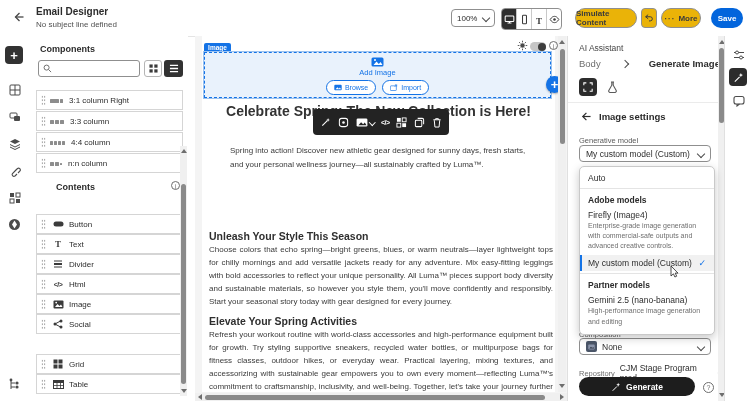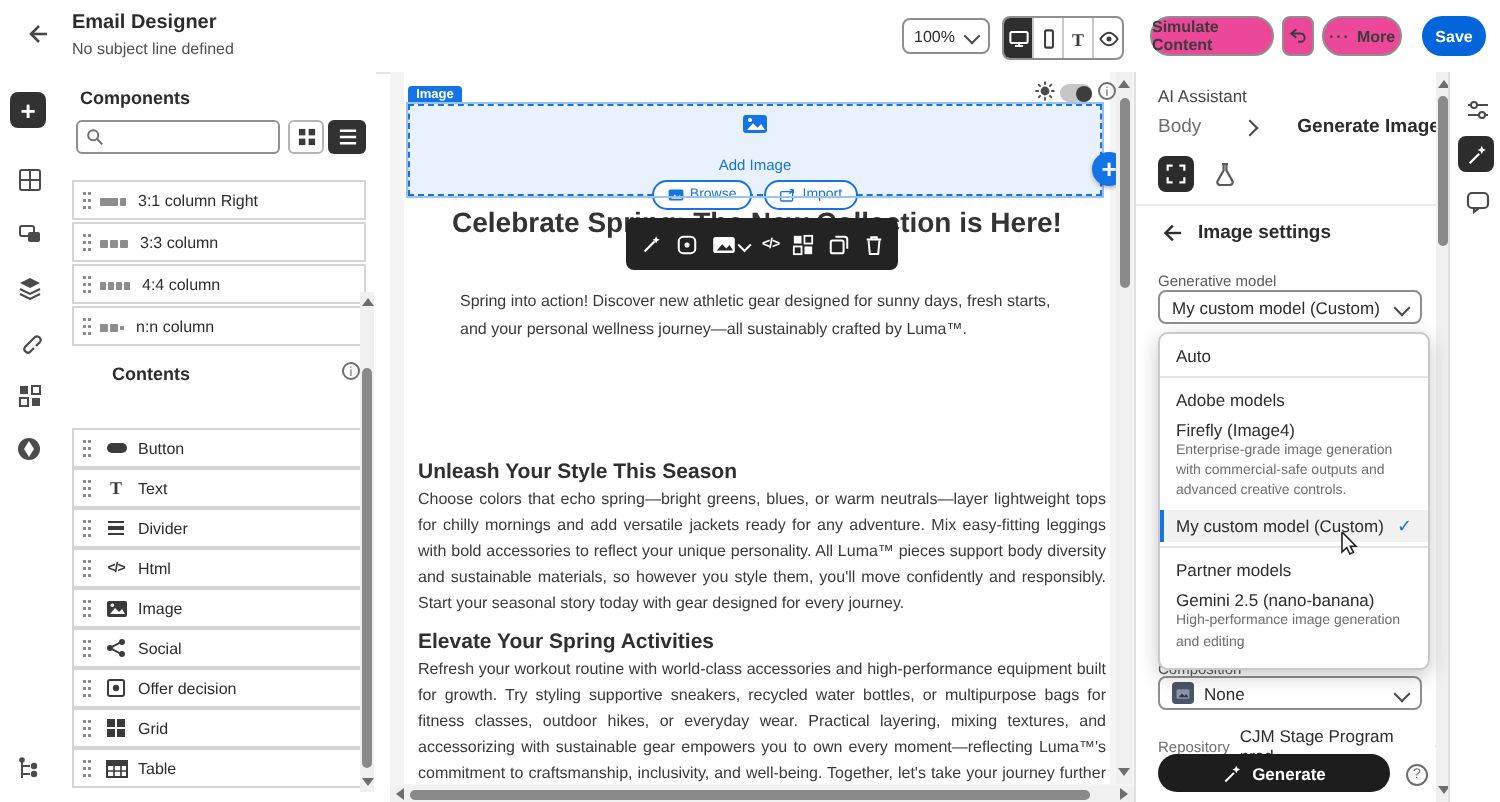--- a/index.html
+++ b/index.html
@@ -3,21 +3,21 @@
 <meta charset="utf-8">
 <style>
   html,body{margin:0;padding:0;background:#fff}
   .app{position:relative;width:750px;height:401px;background:#fff;font-family:"Liberation Sans",sans-serif;color:#2c2c2c;overflow:hidden}
   .abs{position:absolute}
   .bold{font-weight:bold}
   .ic{display:inline-flex;align-items:center;justify-content:center}
   svg{display:block}
   
   .hdr{left:0;top:0;width:750px;height:36px;background:#fff;border-bottom:1px solid #e4e4e4}
-  .pillbtn{border:1.3px solid #8f8f8f;border-radius:10px;background:#ec4899;font-size:8px;font-weight:bold;color:#3b3b3b;display:flex;align-items:center;justify-content:center;box-sizing:border-box}
+  .pillbtn{border:1.3px solid #8f8f8f;border-radius:10px;background:#eab308;font-size:8px;font-weight:bold;color:#3b3b3b;display:flex;align-items:center;justify-content:center;box-sizing:border-box}
   .seg{display:flex;border:1px solid #8f8f8f;border-radius:4px;overflow:hidden;background:#fff}
   .seg>div{width:14px;height:20px;display:flex;align-items:center;justify-content:center;border-right:1px solid #c9c9c9;color:#3b3b3b}
   .seg>div:last-child{border-right:none}
   .seg>div.sel{background:#2e2e2e;color:#fff}
   
   .rail{left:0;top:36px;width:28px;height:365px;border-right:1px solid #e4e4e4;background:#fff}
   .railic{left:8px;width:13px;height:13px;color:#4b4b4b}
   
   .pane{left:28px;top:36px;width:160px;height:365px;background:#fff}
   .rowcard{position:absolute;left:8px;width:147px;height:20px;border:1px solid #d5d5d5;background:#fff;box-sizing:border-box;display:flex;align-items:center;font-size:8px;color:#2c2c2c}
@@ -34,21 +34,21 @@
   .page{position:absolute;left:7px;top:0;width:353px;height:356px;background:#fff}
   .tri{width:0;height:0}
   .sb-track{position:absolute;background:#f0f0f0}
   .sb-thumb{position:absolute;background:#8a8a8a;border-radius:3px}
   
   .rpanel{left:567px;top:36px;width:157px;height:365px;background:#fff;border-left:1px solid #e0e0e0}
   .select{position:absolute;border:1px solid #8f8f8f;border-radius:4px;background:#fff;box-sizing:border-box;display:flex;align-items:center;font-size:8.5px;color:#2c2c2c;padding:0 6px}
   .select .chev{margin-left:auto}
   .ddrow{font-size:8.5px;color:#2c2c2c;padding:3px 8px}
   .dddesc{font-size:7px;color:#6e6e6e;line-height:1.45;padding:0 8px 4px 8px}
-  .ddhead{font-size:8.5px;font-weight:normal;padding:4px 8px 2px 8px}
+  .ddhead{font-size:8.5px;font-weight:bold;padding:4px 8px 2px 8px}
   .dddiv{height:1px;background:#e4e4e4;margin:2px 0}
   .thumbic{width:11px;height:11px;border-radius:2px;background:#4a5568;margin-right:5px;display:flex;align-items:center;justify-content:center;color:#cfd6e4}
   
   .rrail{left:724px;top:36px;width:26px;height:365px;background:#fff;border-left:1px solid #e0e0e0}
 </style>
 </head>
 <body>
 
 <div class="app">
 
@@ -251,30 +251,20 @@
       <span class="handle"></span>
       <span class="cico">
           <svg width="10" height="10" viewBox="0 0 10 10">
             <circle cx="8" cy="2" r="1.5" fill="currentColor"></circle>
             <circle cx="2" cy="5" r="1.5" fill="currentColor"></circle>
             <circle cx="8" cy="8" r="1.5" fill="currentColor"></circle>
             <path d="M3 4.4 7 2.3M3 5.6 7 7.7" stroke="currentColor"></path>
           </svg>
         </span>
       <span>Social</span>
-    </div>
-    <div class="rowcard" style="top:298px">
-      <span class="handle"></span>
-      <span class="cico">
-          <svg width="10" height="10" viewBox="0 0 10 10">
-            <rect x="1" y="1" width="8" height="8" rx="1" fill="none" stroke="currentColor"></rect>
-            <circle cx="5" cy="5" r="1.6" fill="currentColor"></circle>
-          </svg>
-        </span>
-      <span>Offer decision</span>
     </div>
     <div class="rowcard" style="top:318px">
       <span class="handle"></span>
       <span class="cico">
           <svg width="10" height="10" viewBox="0 0 10 10">
             <rect x="0.5" y="0.5" width="4" height="4" fill="currentColor"></rect>
             <rect x="5.5" y="0.5" width="4" height="4" fill="currentColor"></rect>
             <rect x="0.5" y="5.5" width="4" height="4" fill="currentColor"></rect>
             <rect x="5.5" y="5.5" width="4" height="4" fill="currentColor"></rect>
           </svg>
@@ -305,21 +295,21 @@
 
       <div class="abs" style="left:2px;top:7px;width:27px;height:9px;background:#1473e6;color:#fff;font-size:6.5px;font-weight:bold;text-align:center;line-height:9px;border-radius:2px 2px 0 0">Image</div>
       <div class="abs" style="left:2px;top:16px;width:347px;height:46px;background:#e9f2fc;border:1px dashed #1473e6;outline:1px solid #9cc3f0;box-sizing:border-box;text-align:center">
         <div style="margin-top:4px;display:flex;justify-content:center">
             <svg width="13" height="10" viewBox="0 0 13 10">
               <rect x="0.5" y="0.5" width="12" height="9" rx="1.5" fill="#1473e6"></rect>
               <path d="M2.5 8l3-3.4 2.3 2.3L9.6 5l1.9 3z" fill="#fff"></path>
               <circle cx="4" cy="3" r="1" fill="#fff"></circle>
             </svg>
           </div>
-        <div style="font-size:7.5px;color:#1473e6;margin-top:11px">Add Image</div>
+        <div style="font-size:7.5px;color:#1473e6;margin-top:1px">Add Image</div>
         <div style="display:flex;justify-content:center;gap:6px;margin-top:3px">
           <span style="display:inline-flex;align-items:center;gap:3px;border:1px solid #1473e6;border-radius:8px;height:13px;padding:0 7px;font-size:7px;color:#1473e6;background:#fff">
             <svg width="8" height="7" viewBox="0 0 13 10">
                 <rect x="0.5" y="0.5" width="12" height="9" rx="1.5" fill="#1473e6"></rect>
                 <path d="M2.5 8l3-3.4 2.3 2.3L9.6 5l1.9 3z" fill="#fff"></path>
               </svg>
             <span>Browse</span>
           </span>
           <span style="display:inline-flex;align-items:center;gap:3px;border:1px solid #1473e6;border-radius:8px;height:13px;padding:0 7px;font-size:7px;color:#1473e6;background:#fff">
             <svg width="8" height="7" viewBox="0 0 12 10">

